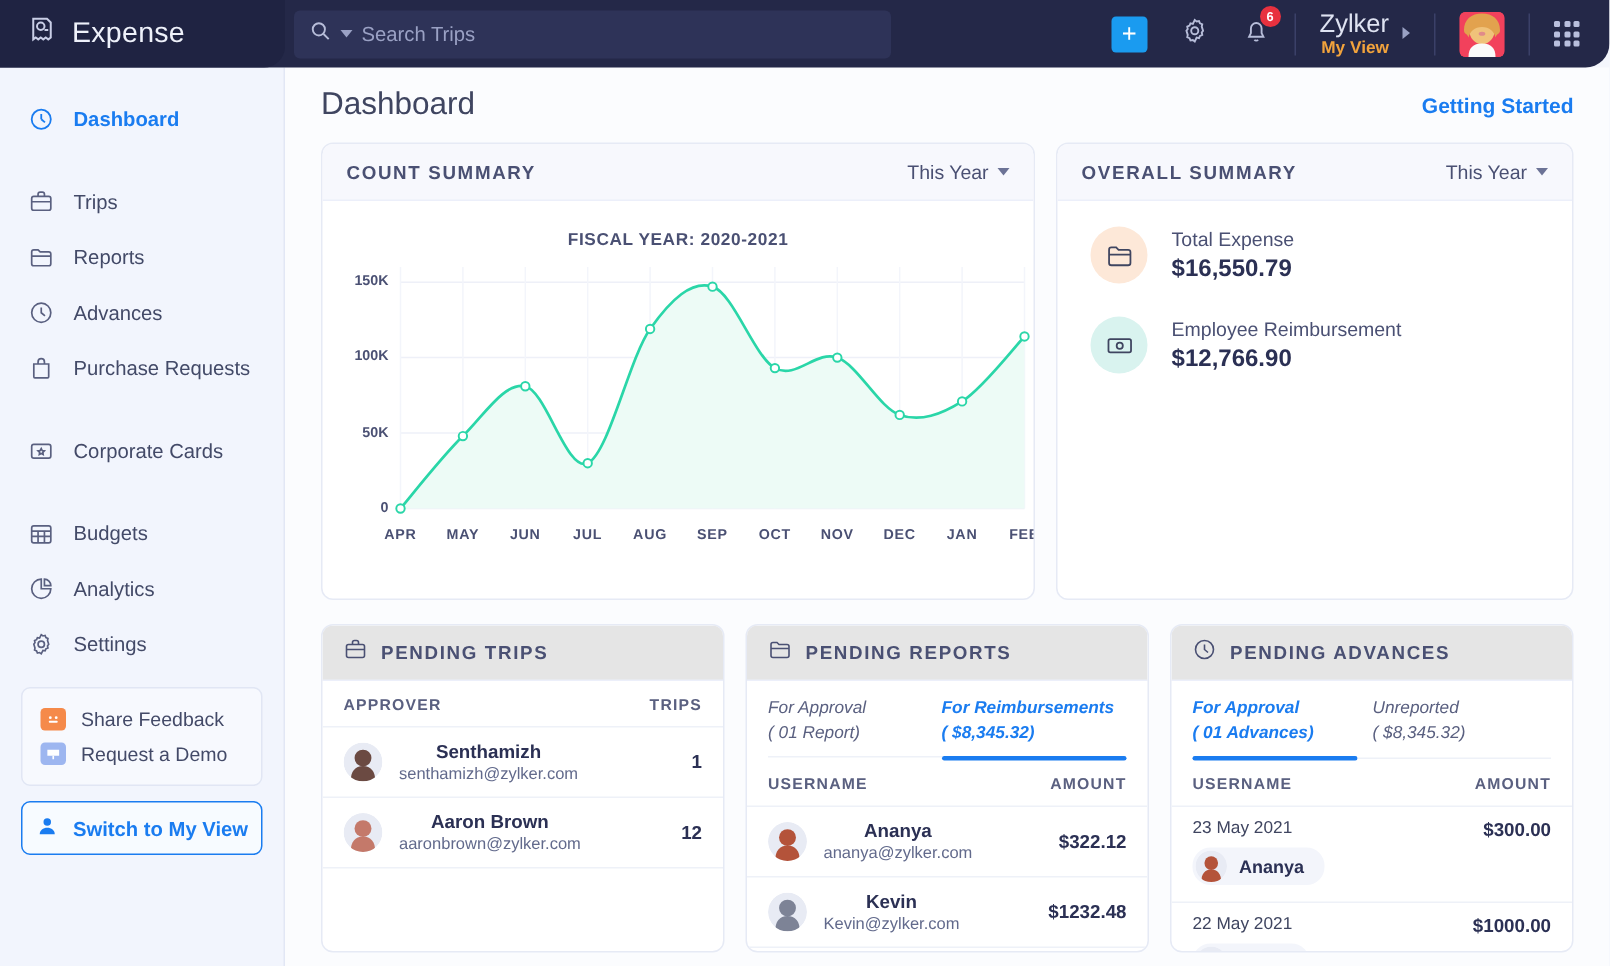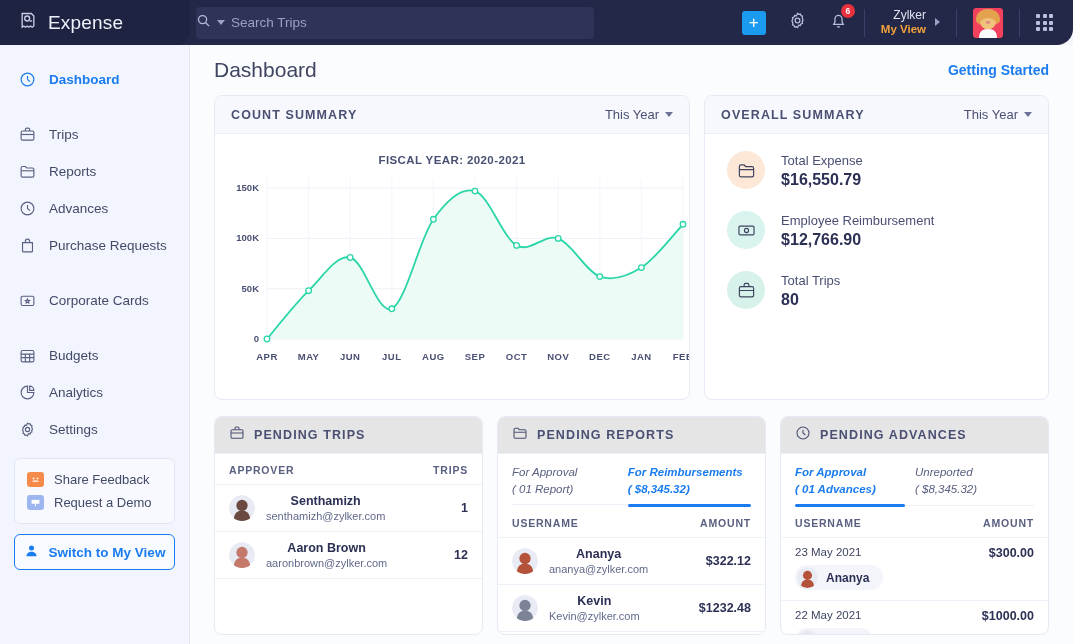--- a/index.html
+++ b/index.html
@@ -22,21 +22,21 @@
     width: 190px; height: 45px; display: flex; align-items: center;
     padding-left: 18px; gap: 10px;
     background: #1f2342;
     border-bottom-right-radius: 14px;
   }
   .brand-title { color: #eef1fa; font-size: 19px; letter-spacing: .2px; }
 
   .searchwrap {
     margin-left: 6px; width: 398px; height: 32px;
     background: #2e3358; border-radius: 4px;
-    display: flex; align-items: center; gap: 6px; 
+    display: flex; align-items: center; gap: 6px; padding-left: 10px;
   }
   .search-input {
     background: transparent; border: 0; outline: none;
     color: #c3c8e0; font-size: 13.5px;
     font-family: "Liberation Sans", sans-serif;
     width: 320px; height: 30px;
   }
   .search-input::placeholder { color: #9aa1c4; }
   .caret-sm {
     width: 0; height: 0; border-left: 4px solid transparent;
@@ -53,21 +53,21 @@
   }
   .ticon { margin-left: 22px; cursor: pointer; position: relative; display:flex; }
   .badge {
     position: absolute; top: -7px; right: -7px;
     background: #e8313f; color: #fff; font-size: 8.5px; font-weight: bold;
     border-radius: 50%; width: 14px; height: 14px;
     display: flex; align-items: center; justify-content: center;
   }
   .vdiv { width: 1px; height: 28px; background: #3b4068; margin: 0 16px; }
   .org { text-align: right; line-height: 1.15; }
-  .org-name { color: #dfe3f2; font-size: 12px; }
+  .org-name { color: #dfe3f2; font-size: 17px; }
   .org-view { color: #f2a33c; font-size: 11.5px; font-weight: bold; }
   .org-arrow {
     margin-left: 9px; width:0;height:0;
     border-top: 4px solid transparent; border-bottom: 4px solid transparent;
     border-left: 5px solid #9aa1c4;
   }
   .avatar-top {
     width: 30px; height: 30px; border-radius: 4px; overflow: hidden;
     background: #f2415c; cursor: pointer;
   }
@@ -499,30 +499,20 @@
           <div class="sum-row">
             <span class="sum-ico" style="background:#d9f3ef">
               <svg width="19" height="19" viewBox="0 0 24 24" fill="none" stroke="#3f4560" stroke-width="1.5">
                 <rect x="2.5" y="6.5" width="19" height="11" rx="1.5"></rect>
                 <circle cx="12" cy="12" r="2.6"></circle>
                 <path d="M5.5 9.5h.01M18.5 14.5h.01"></path>
               </svg>
             </span>
             <span><span class="sum-label">Employee Reimbursement</span><div class="sum-val">$12,766.90</div></span>
           </div>
-          <div class="sum-row">
-            <span class="sum-ico" style="background:#d6f2ea">
-              <svg width="19" height="19" viewBox="0 0 24 24" fill="none" stroke="#3f4560" stroke-width="1.5">
-                <rect x="3" y="7" width="18" height="13" rx="2"></rect>
-                <path d="M9 7V5a2 2 0 012-2h2a2 2 0 012 2v2"></path>
-                <path d="M3 12h18"></path>
-              </svg>
-            </span>
-            <span><span class="sum-label">Total Trips</span><div class="sum-val">80</div></span>
-          </div>
         </div>
     </div>
   </div>
 
   <div class="row2">
 
     <div class="card p-card">
       <div class="p-head">
         <span>
           <svg width="16" height="16" viewBox="0 0 24 24" fill="none" stroke="#4a5073" stroke-width="1.6">

